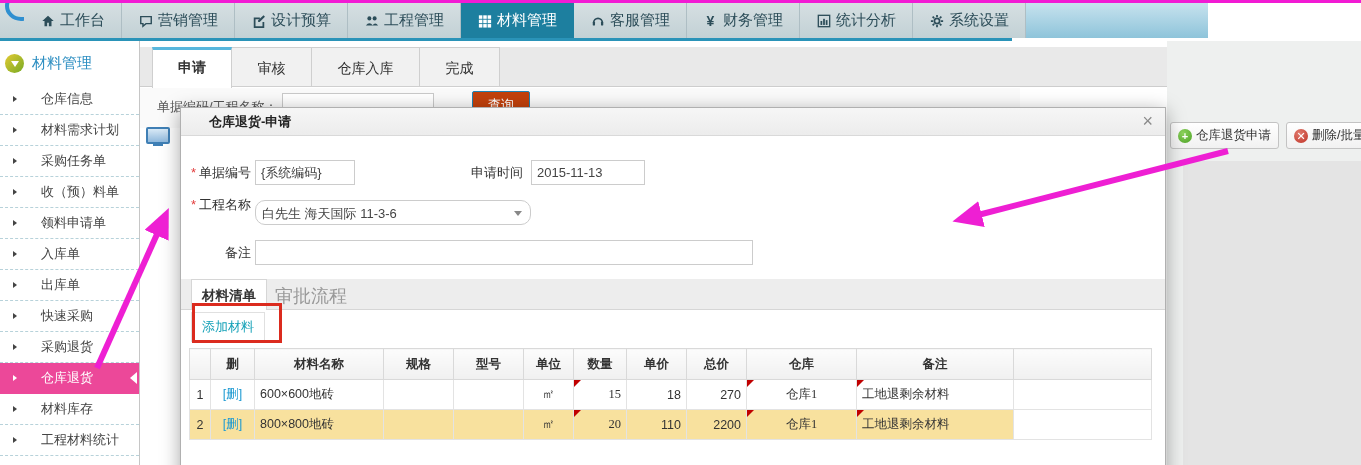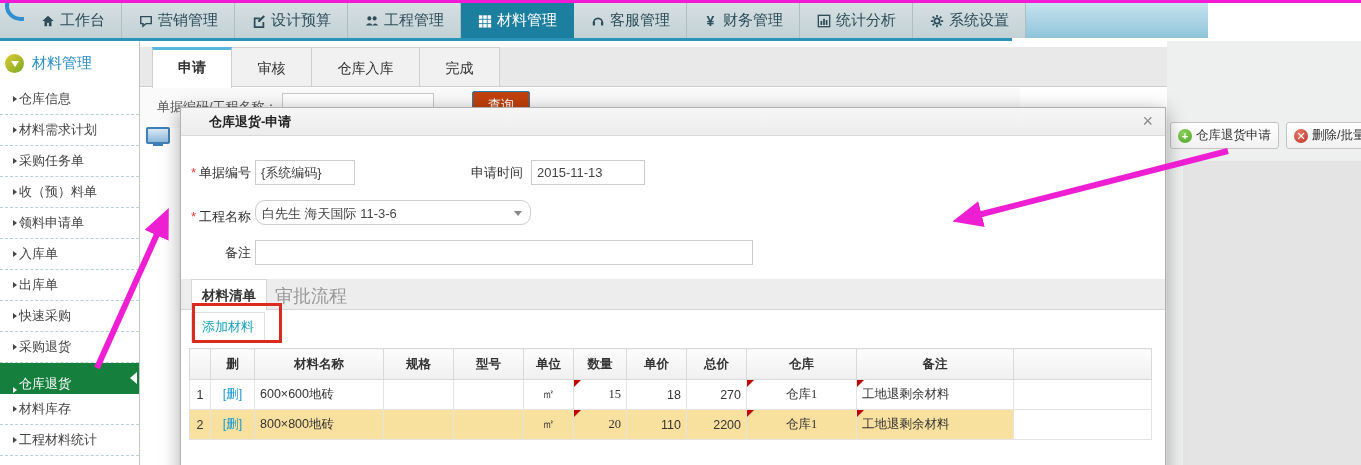--- a/index.html
+++ b/index.html
@@ -20,24 +20,24 @@
   .nicon-text{font-size:14px;font-weight:bold;}
   .teal-underline{position:absolute;left:0;top:38px;width:1012px;height:3px;background:#2a93b8;z-index:2;}
   .content-band{position:absolute;left:140px;top:41px;width:1221px;height:6px;background:#cdd9dd;}
   
   .sidebar{position:absolute;left:0;top:41px;width:140px;height:424px;background:#fff;border-right:1px solid #c6c6c6;box-sizing:border-box;}
   .side-header{display:flex;align-items:center;gap:8px;padding:13px 0 11px 5px;}
   .green-circle{width:19px;height:19px;border-radius:50%;background:linear-gradient(135deg,#e4ca33,#76aa24);
                 display:flex;align-items:center;justify-content:center;}
   .chev-down{width:0;height:0;border-left:4px solid transparent;border-right:4px solid transparent;border-top:6px solid #fff;}
   .side-title{color:#2e8fc2;font-size:15px;}
-  .side-item{height:30px;display:flex;align-items:center;gap:2px;padding-left:13px;
+  .side-item{height:30px;display:flex;align-items:center;gap:24px;padding-left:13px;
              border-bottom:1px dashed #b7d2da;color:#444;font-size:13px;cursor:pointer;position:relative;}
   .tri-right{width:0;height:0;border-top:3.5px solid transparent;border-bottom:3.5px solid transparent;border-left:4.5px solid #444;}
-  .side-item.active{background:#15803d;color:#fff;border-bottom-color:transparent;align-items:flex-end;}
+  .side-item.active{background:#ec4899;color:#fff;border-bottom-color:transparent;}
   .side-item.active .tri-right{border-left-color:#fff;}
   .side-item.active::after{content:"";position:absolute;right:2px;top:9px;width:0;height:0;
              border-top:6px solid transparent;border-bottom:6px solid transparent;border-right:7px solid #fff;}
   
   .content{position:absolute;left:140px;top:41px;width:1221px;height:424px;background:#fff;}
   .strip-bg{position:absolute;left:0;top:6px;width:100%;height:40px;background:#e9e9e9;border-bottom:1px solid #cdcdcd;box-sizing:border-box;}
   .ctabs{position:absolute;left:12px;top:6px;height:41px;display:flex;}
   .ctab{width:80px;height:40px;line-height:40px;text-align:center;font-size:14px;color:#333;background:#f1f1f1;
         border:1px solid #cfcfcf;border-left:none;box-sizing:border-box;cursor:pointer;}
   .ctab:first-child{border-left:1px solid #cfcfcf;}
@@ -290,21 +290,21 @@
     </div>
     <div class="m-body">
 
       <div class="f-label" style="left:0;top:24px;">
         <span class="req">*</span><span>单据编号</span>
       </div>
       <input class="f-input" style="left: 74px; top: 24px; width: 88px;" value="{系统编码}">
       <div class="f-label" style="left:280px;top:24px;width:62px;">申请时间</div>
       <input class="f-input" style="left: 350px; top: 24px; width: 102px;" value="2015-11-13">
 
-      <div class="f-label" style="left:0;top:68px;">
+      <div class="f-label" style="left:0;top:56px;">
         <span class="req">*</span><span>工程名称</span>
       </div>
       <div class="f-select" style="left:74px;top:64px;width:276px;border-radius:10px;">
         <span>白先生 海天国际 11-3-6</span>
         <span class="sel-caret"></span>
       </div>
 
       <div class="f-label" style="left:0;top:104px;">备注</div>
       <input class="f-input" style="left: 74px; top: 104px; width: 486px;" value="">
 

